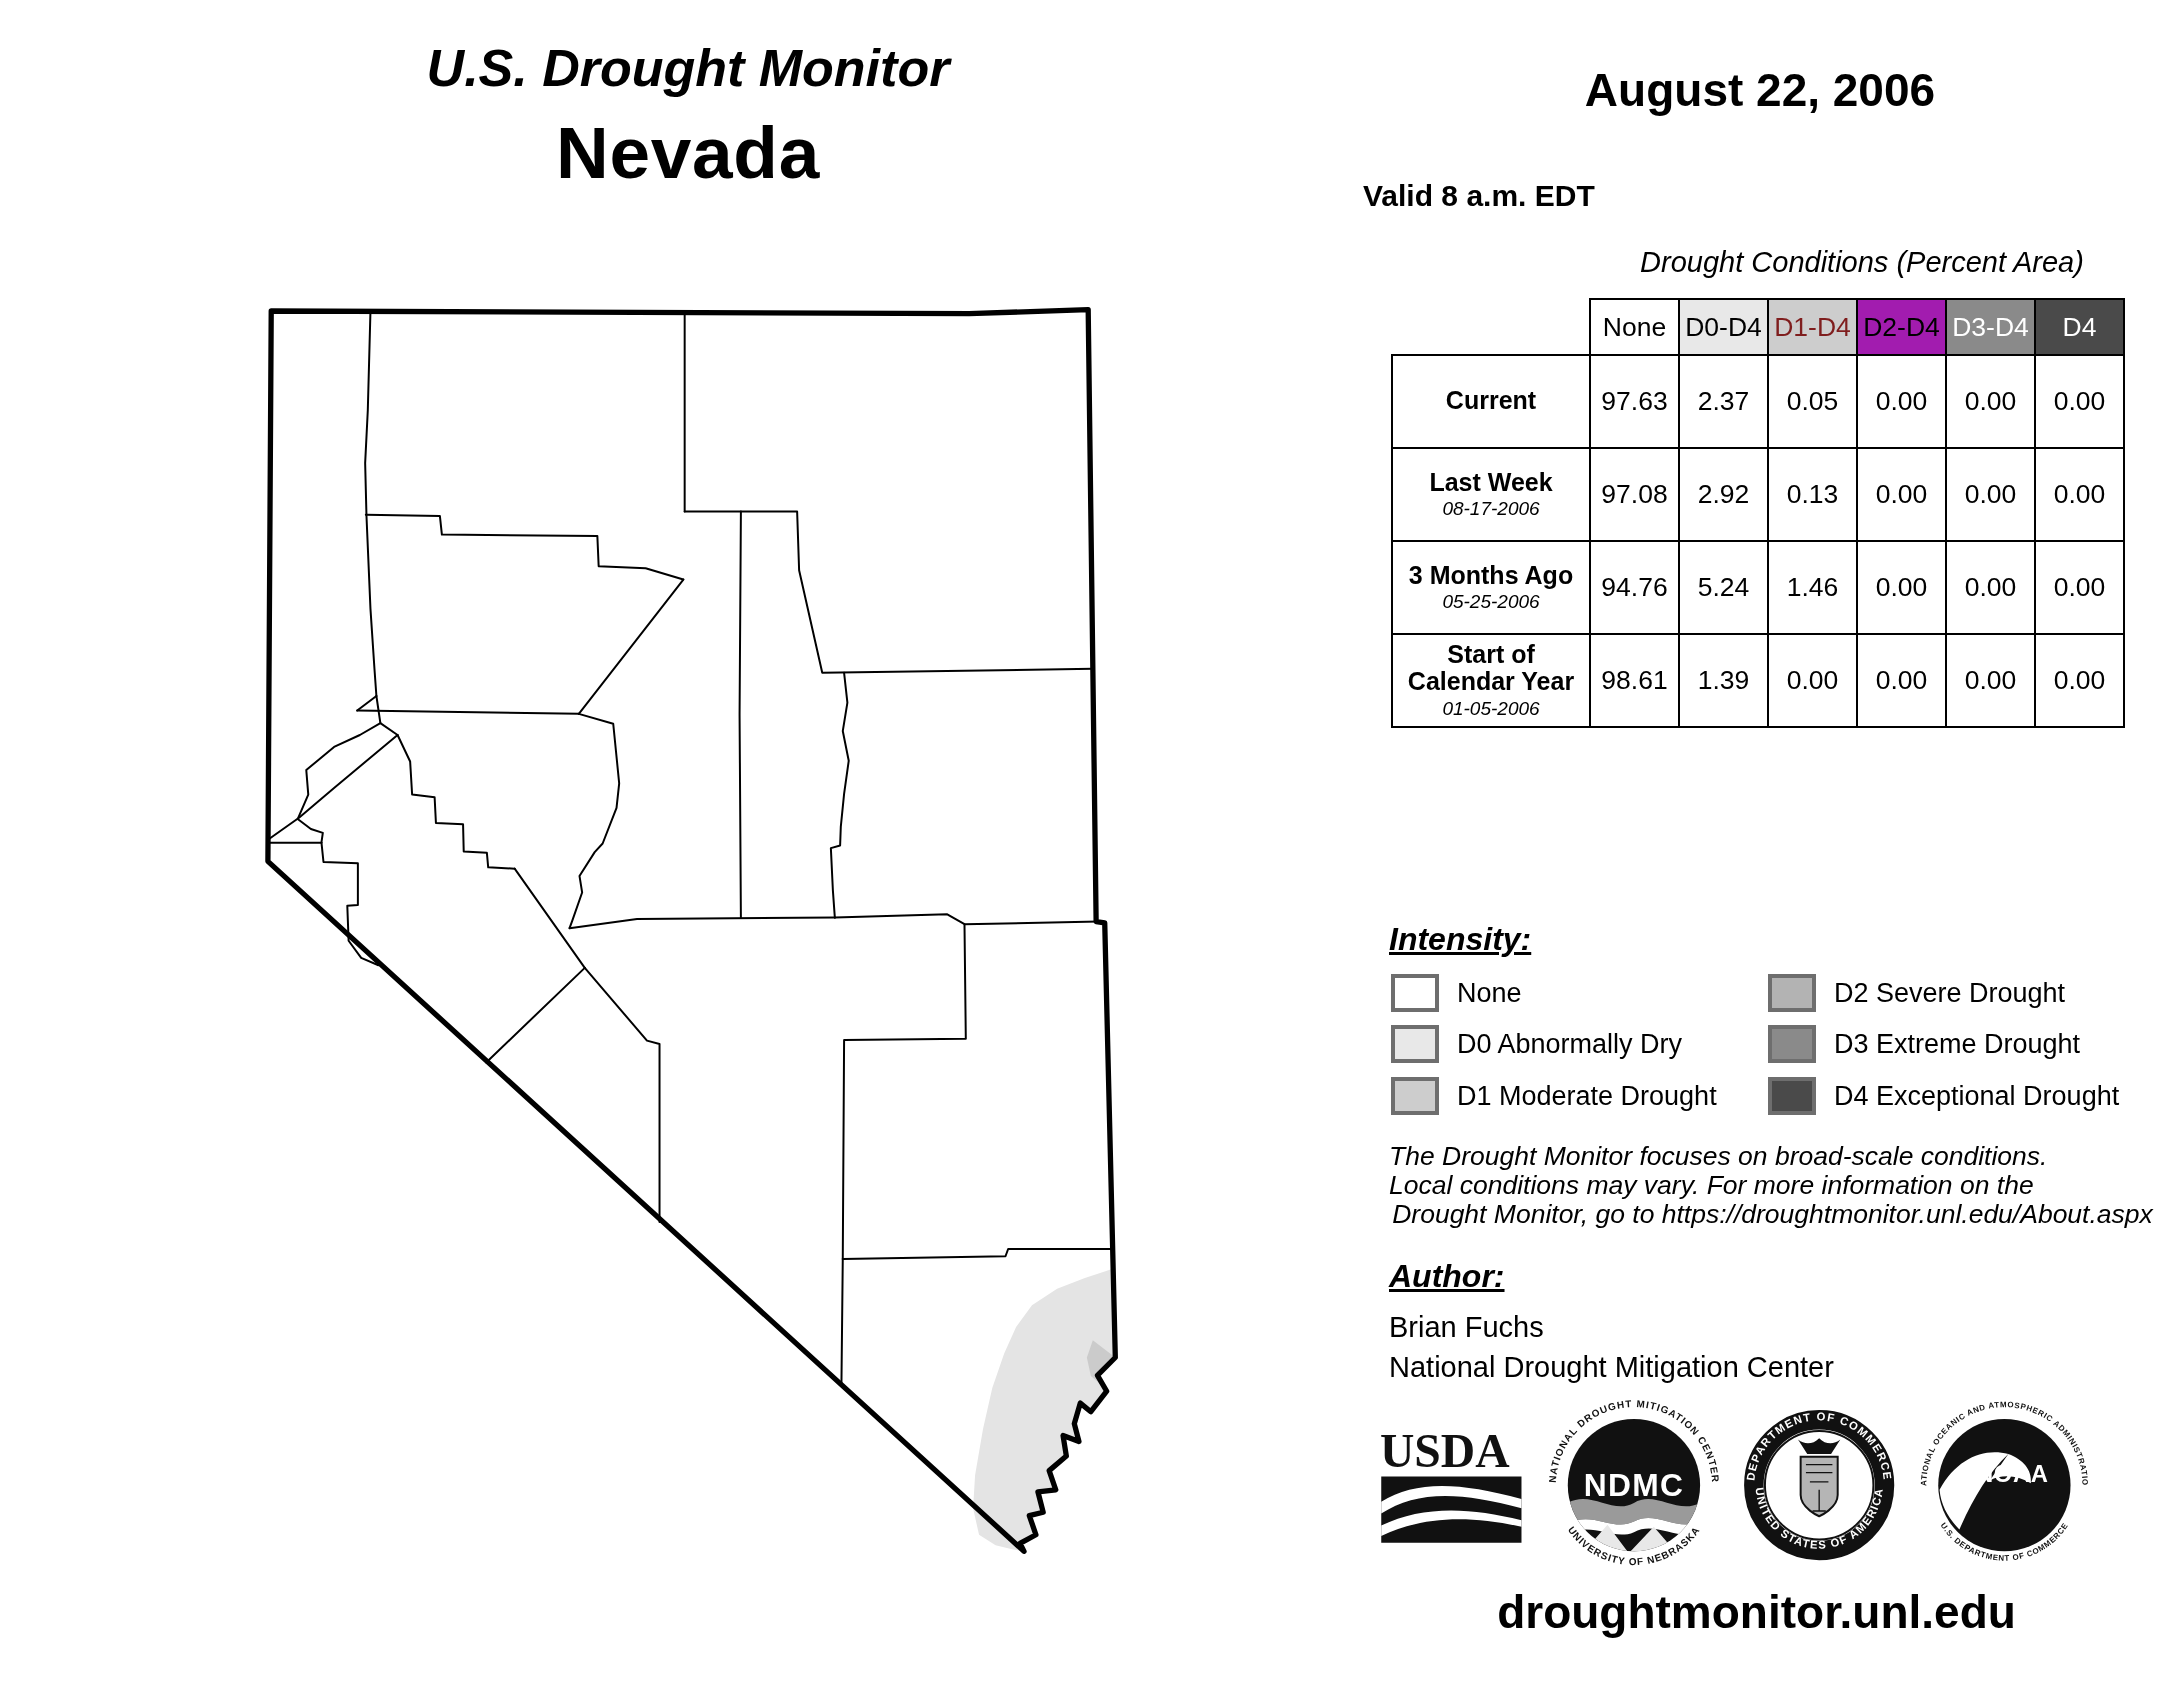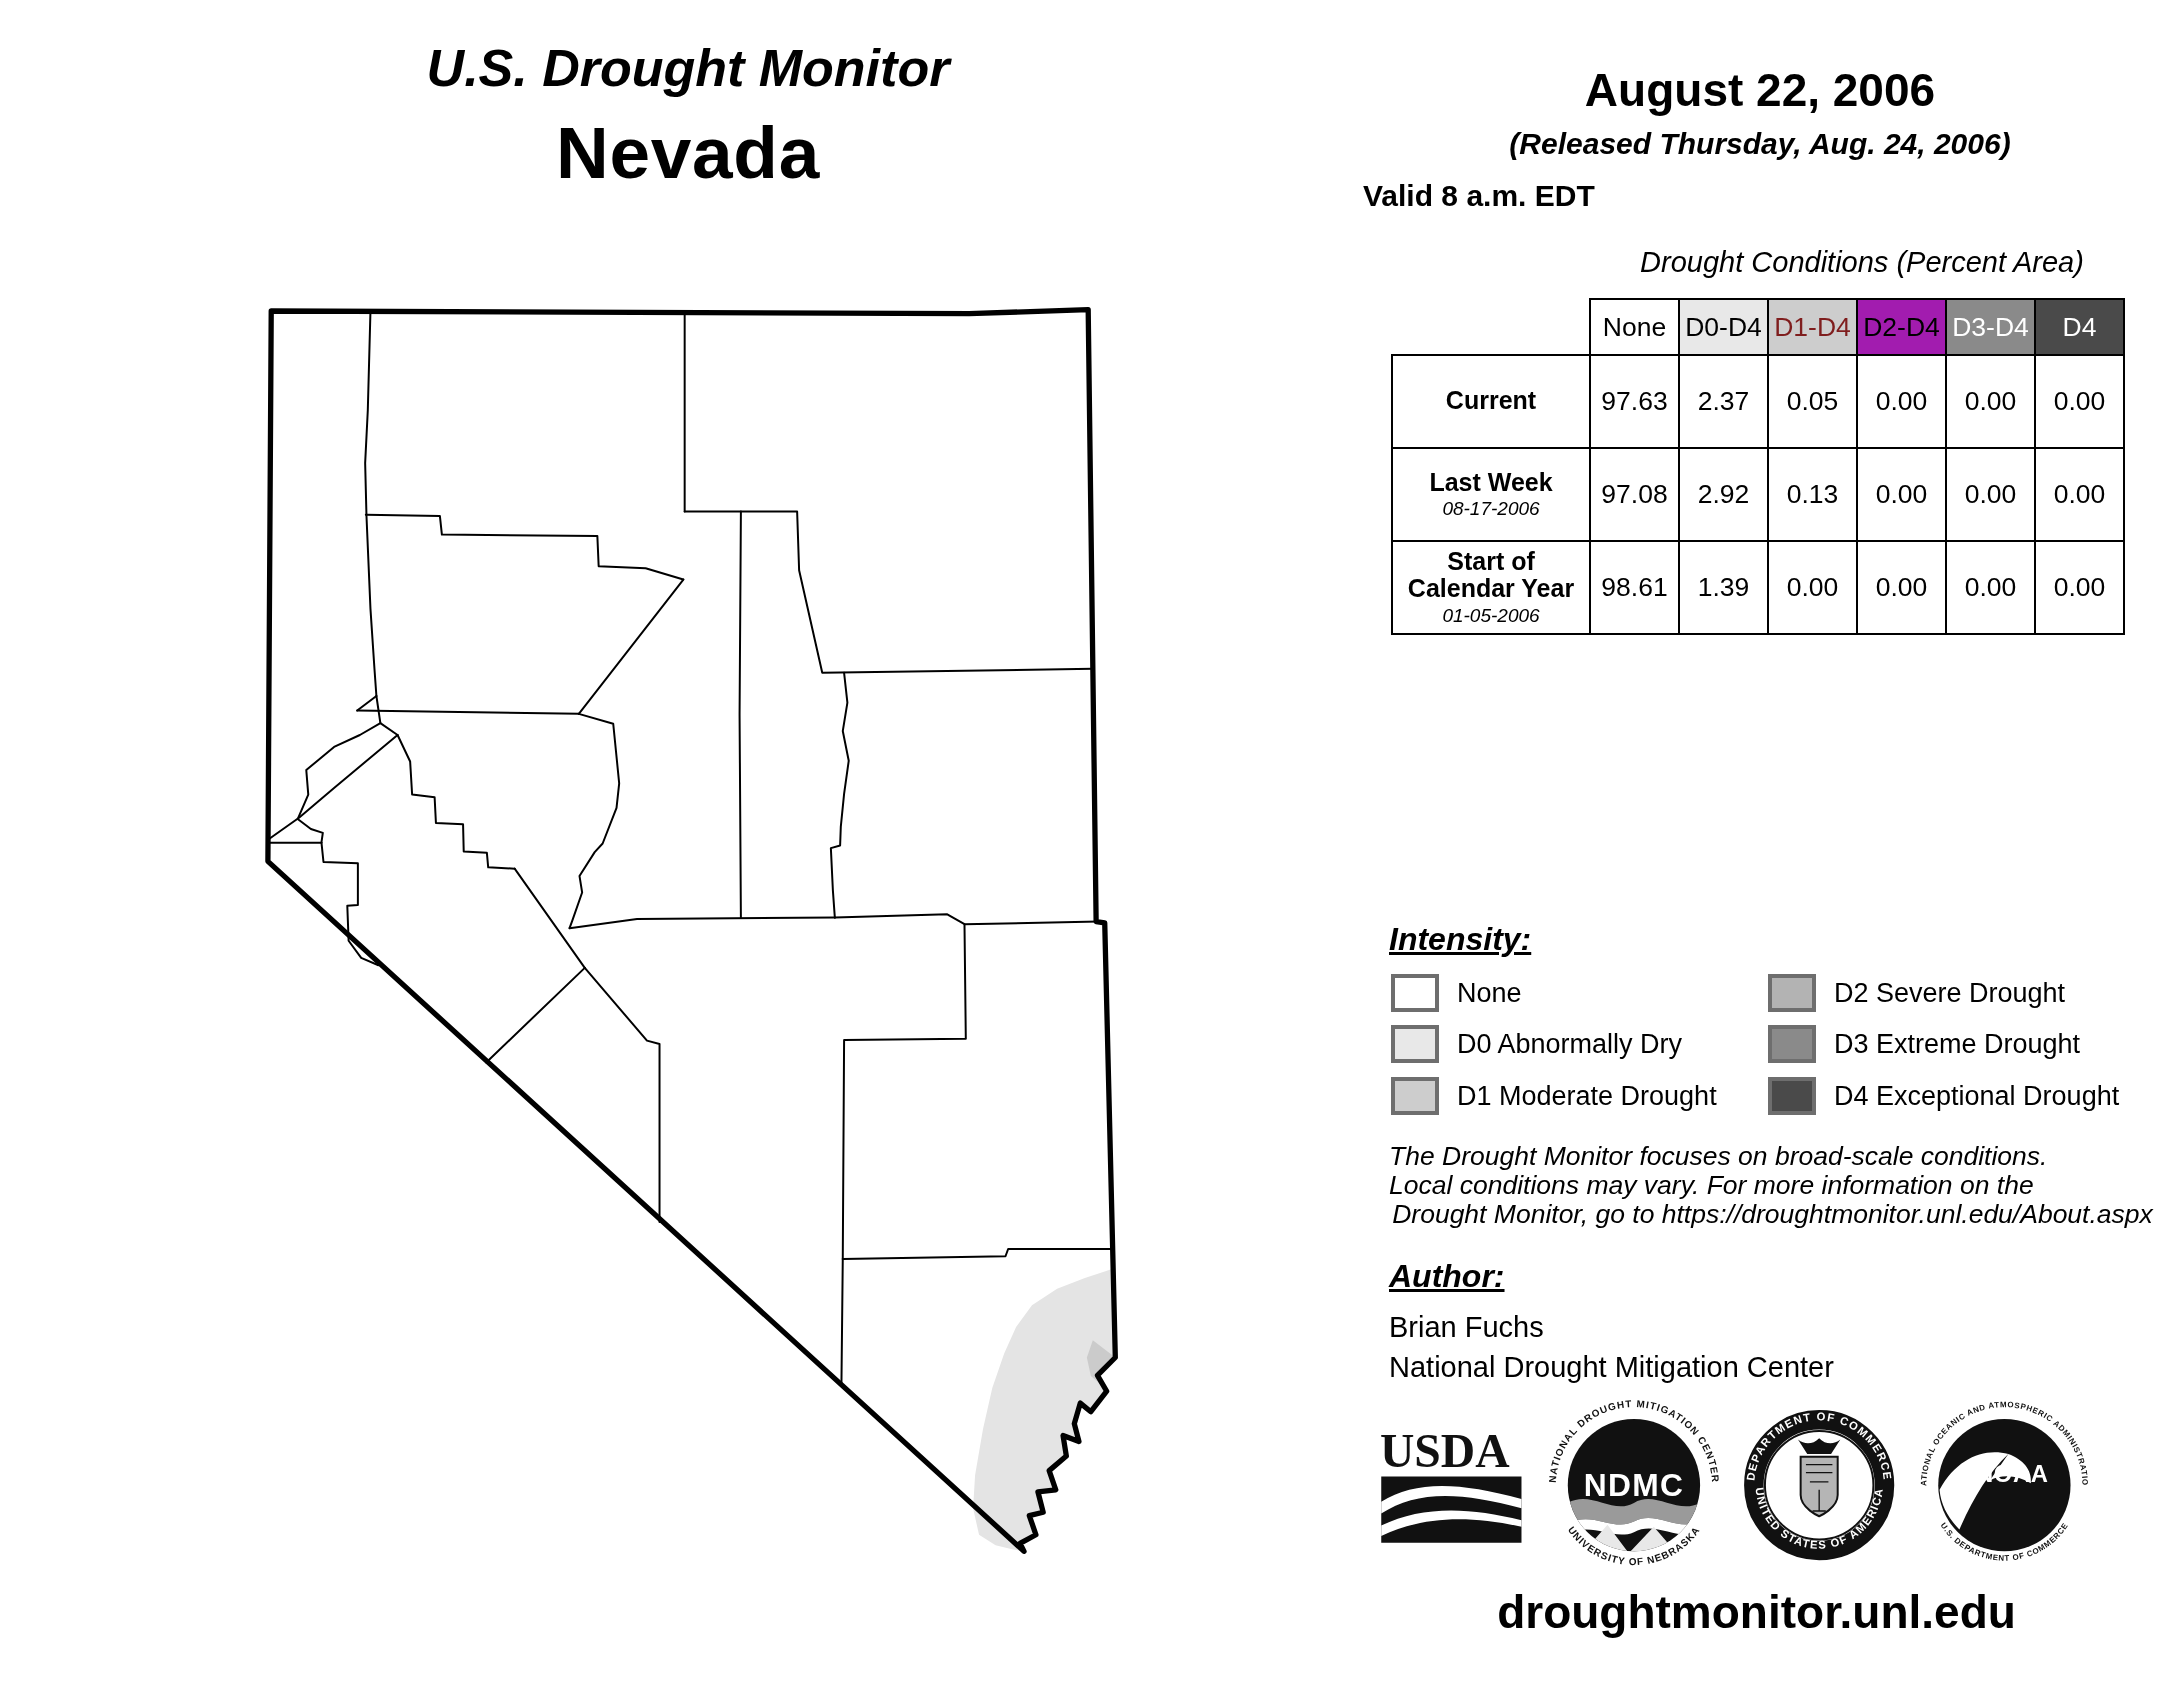--- a/index.html
+++ b/index.html
@@ -104,21 +104,20 @@
     <path stroke="#000" stroke-width="8" fill="none" stroke-linejoin="round" d="M 410,470 L 1465,474 L 1645,468 L 1657,1393 L 1670,1395 L 1686,2052
              L 1659,2079 L 1673,2103 L 1649,2134 L 1633,2121 L 1624,2152 L 1631,2179
              L 1607,2170 L 1612,2201 L 1586,2223 L 1596,2252 L 1569,2255 L 1577,2286
              L 1556,2291 L 1566,2320 L 1542,2333 L 1548,2345 L 405,1302 Z"></path>
   </svg>
 
   <div class="abs map-state">Nevada</div>
   <div class="abs map-title">U.S. Drought Monitor</div>
 
   <div class="abs date-main">August 22, 2006</div>
-  <div class="abs date-released">(Released Thursday, Aug. 24, 2006)</div>
   <div class="abs date-valid">Valid 8 a.m. EDT</div>
 
   <div class="abs tbl-title">Drought Conditions (Percent Area)</div>
 
   <table class="dm">
     <colgroup>
       <col style="width:198px">
         <col style="width:89px">
         <col style="width:89px">
       <col style="width:89px">
@@ -149,20 +148,32 @@
       <td>0.00</td>
     </tr>
     <tr class="row">
       <td class="rl">
             <div class="lab">Last Week</div>
             <div class="dt">08-17-2006</div>
           </td>
       <td>97.08</td>
       <td>2.92</td>
       <td>0.13</td>
+      <td>0.00</td>
+      <td>0.00</td>
+      <td>0.00</td>
+    </tr>
+    <tr class="row">
+      <td class="rl">
+            <div class="lab">3 Months Ago</div>
+            <div class="dt">05-25-2006</div>
+          </td>
+      <td>94.76</td>
+      <td>5.24</td>
+      <td>1.46</td>
       <td>0.00</td>
       <td>0.00</td>
       <td>0.00</td>
     </tr>
     <tr class="row">
       <td class="rl">
             <div class="lab">Start of Calendar Year</div>
             <div class="dt">01-05-2006</div>
           </td>
       <td>98.61</td>

